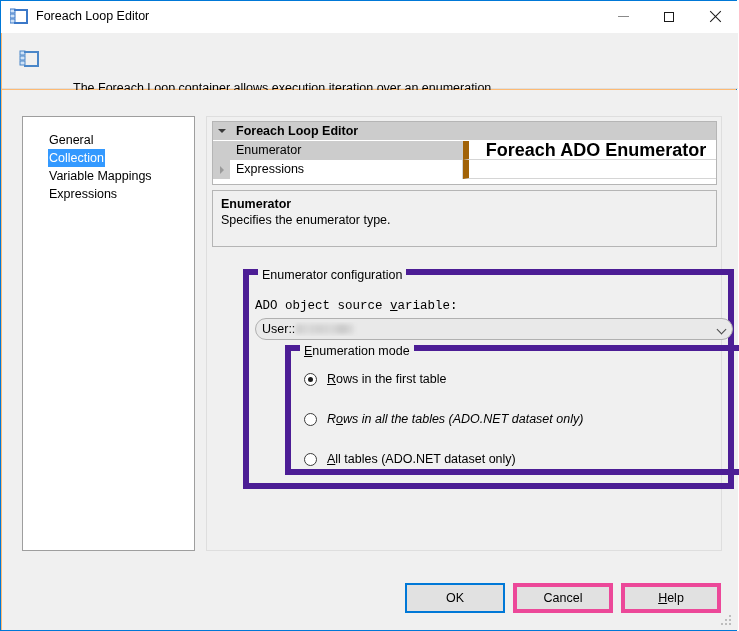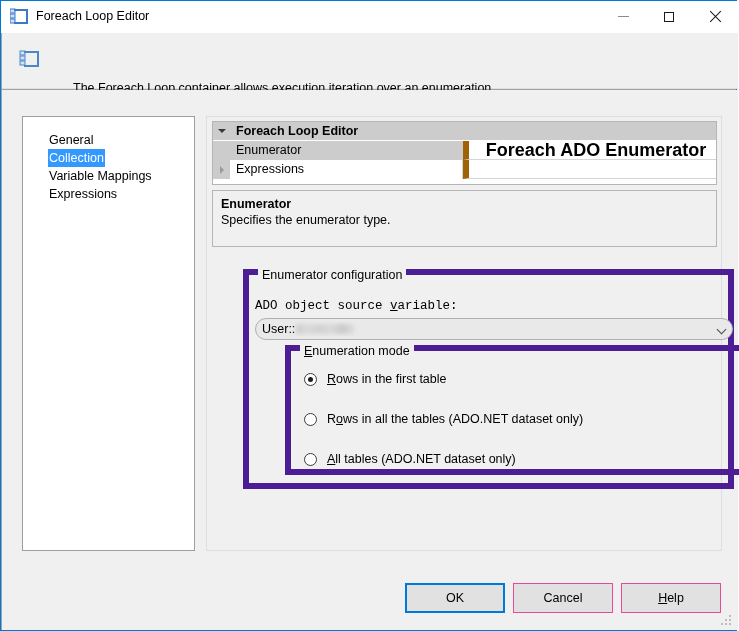--- a/index.html
+++ b/index.html
@@ -18,21 +18,21 @@
   }
 
   
   .window {
     position: absolute;
     left: 0; top: 0;
     width: 737px;
     height: 631px;
     box-sizing: border-box;
     border: 1px solid #0078d7;
-    background: #a3a3a3;
+    background: #fdba74;
   }
 
   
   .titlebar {
     position: absolute;
     left: 0; top: 0;
     width: 737px;
     height: 32px;
     background: #ffffff;
     box-sizing: border-box;
@@ -365,21 +365,21 @@
   }
   .u { text-decoration: underline; }
 
   
   .btn {
     position: absolute;
     height: 30px;
     width: 100px;
     box-sizing: border-box;
     background: #e1e1e1;
-    border: 1px solid #ec4899;
+    border: 4px solid #ec4899;
     font-family: "Liberation Sans", sans-serif;
     font-size: 12.5px;
     color: #000000;
     cursor: default;
     padding: 0;
   }
   .btn.default {
     border: 2px solid #0078d7;
   }
   #btn-ok     { left: 404px; top: 582px; }
@@ -501,21 +501,21 @@
         </div>
 
         <div class="groupbox" id="enum-mode">
           <span class="gb-legend"><span class="u">E</span><span>numeration mode</span></span>
 
           <div class="radio-row checked" style="left:13px; top:21px;">
             <span class="radio-mark"></span>
             <span class="radio-label"><span></span><span class="u">R</span><span>ows in the first table</span></span>
           </div>
 
-          <div class="radio-row" style="left:13px; top:61px;">
+          <div class="radio-row" style="left:13px; top:61px;font-style:italic;">
             <span class="radio-mark"></span>
             <span class="radio-label"><span>R</span><span class="u">o</span><span>ws in all the tables (ADO.NET dataset only)</span></span>
           </div>
 
           <div class="radio-row" style="left:13px; top:101px;">
             <span class="radio-mark"></span>
             <span class="radio-label"><span></span><span class="u">A</span><span>ll tables (ADO.NET dataset only)</span></span>
           </div>
         </div>
       </div>

